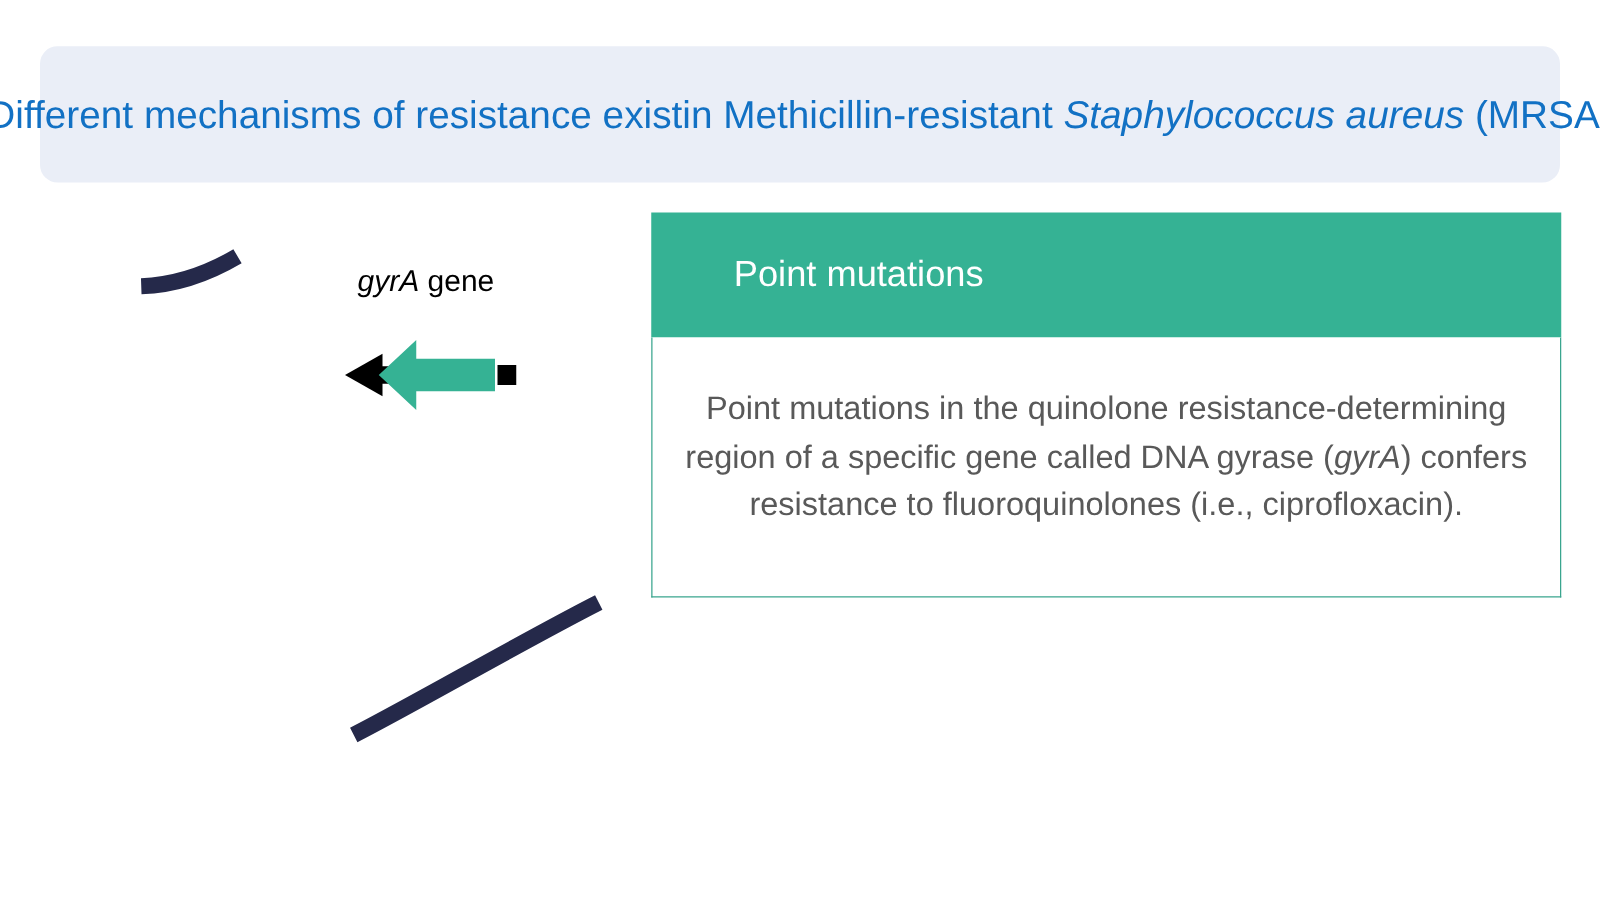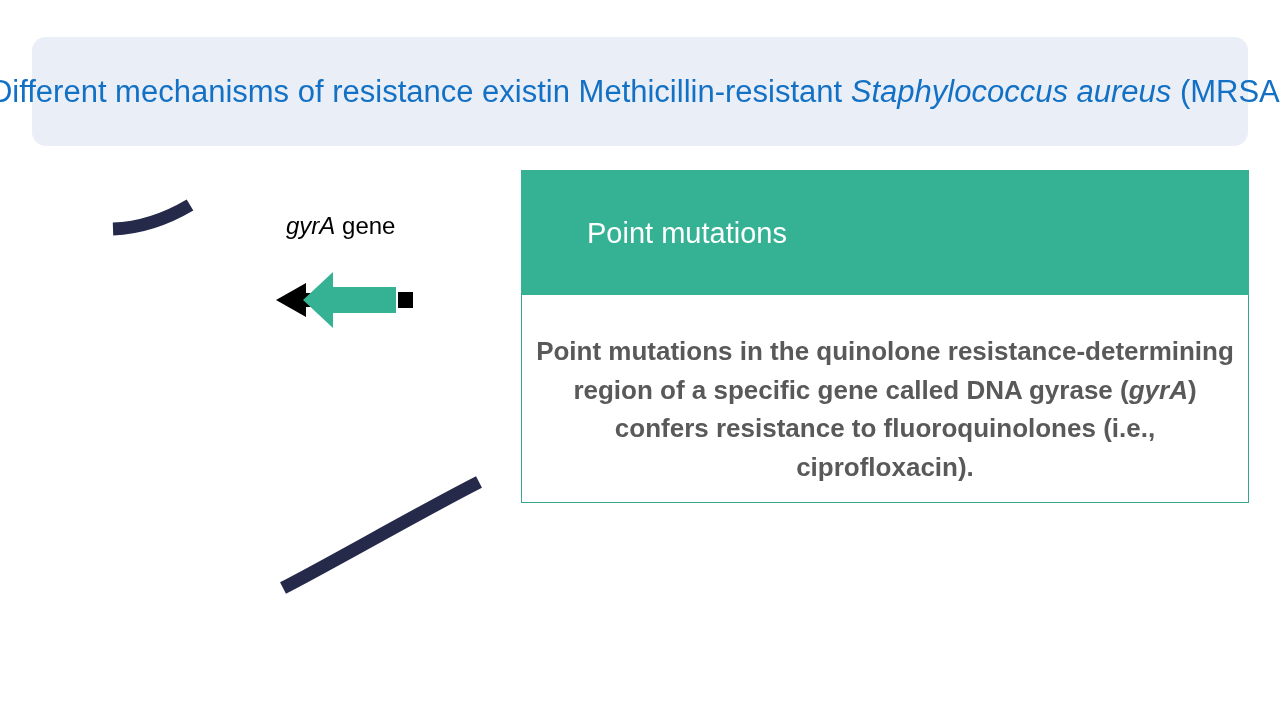--- a/index.html
+++ b/index.html
@@ -44,21 +44,21 @@
 
   
   #info-card {
     position: absolute;
     left: 521px;
     top: 170px;
     width: 728px;
     height: 308px;
   }
   #card-header {
-    height: 125px;
+    height: 100px;
     background: #35b294;
     display: flex;
     align-items: center;
     box-sizing: border-box;
     padding-left: 66px;
   }
   #card-header-title {
     color: #ffffff;
     font-size: 29px;
     line-height: 34px;
@@ -73,21 +73,21 @@
     display: flex;
     align-items: flex-start;
     justify-content: center;
     padding: 11px 14px 0 14px;
   }
   #card-body-text {
     color: #595959;
     font-size: 26px;
     line-height: 38.5px;
     text-align: center;
-    font-weight: 700;
+    font-weight: 400;
   }
   #card-body-text .ital {
     font-style: italic;
   }
 
   
   #gene-diagram {
     position: absolute;
     left: 0;
     top: 0;

